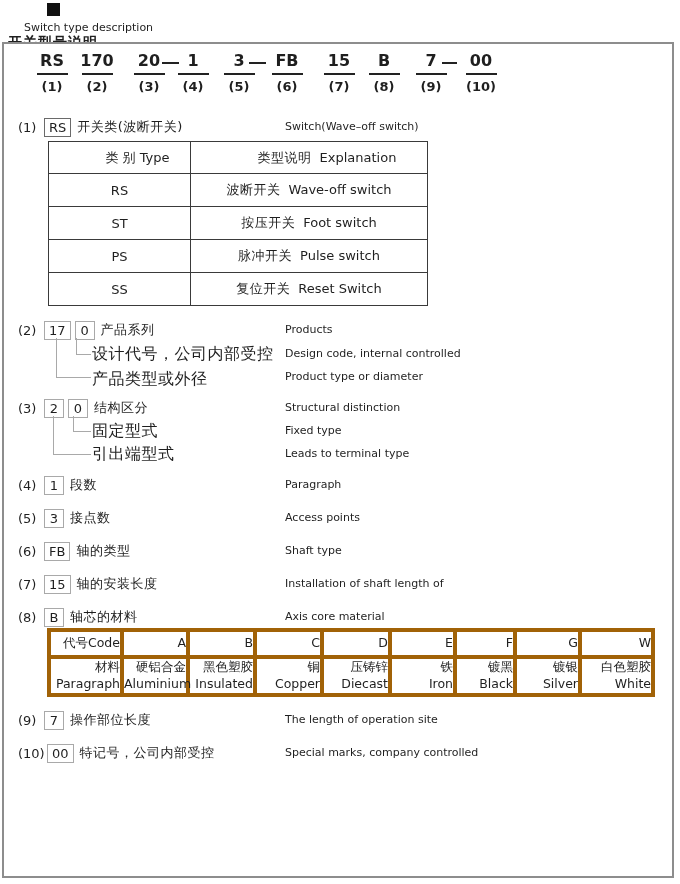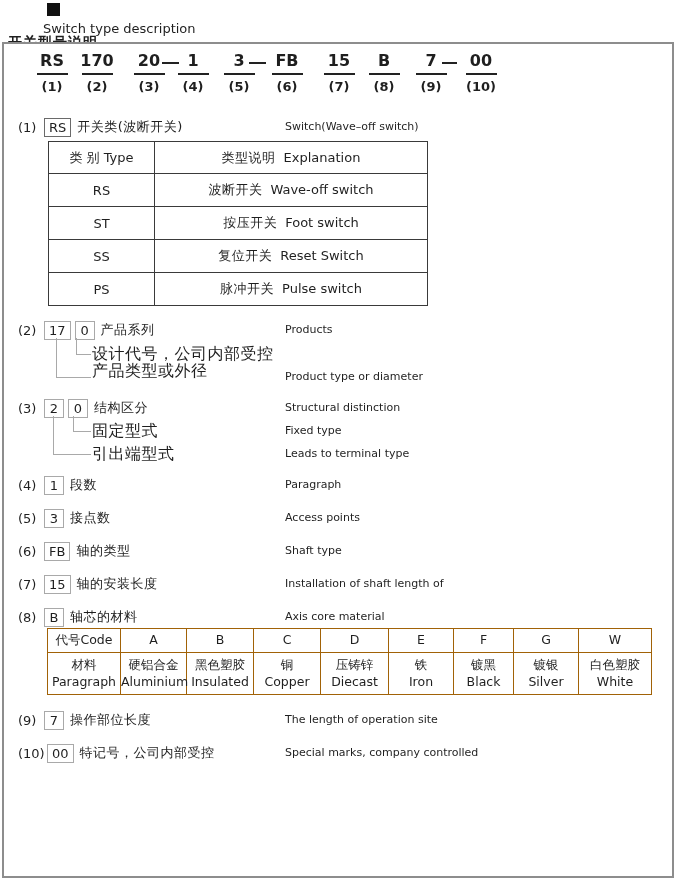--- a/index.html
+++ b/index.html
@@ -5,21 +5,21 @@
   html,body{margin:0;padding:0;background:#e9e9e9;}
   .page{
     position:relative;width:680px;height:884px;background:#ffffff;
     font-family:"DejaVu Sans","Liberation Sans",sans-serif;
     color:#1f1f1f;overflow:hidden;margin:0 auto;
   }
   
   .title-row{position:absolute;left:8px;top:3px;display:flex;align-items:center;gap:18px;flex-direction:column;}
   .bullet{width:13px;height:13px;background:#111;display:inline-block;}
   .title-zh{font-size:14px;font-weight:bold;letter-spacing:1px;}
-  .title-en{position:absolute;left:43px;top:21px;font-size:13px;}
+  .title-en{position:absolute;left:24px;top:21px;font-size:11px;}
   
   .frame{position:absolute;left:2px;top:42px;width:672px;height:836px;
     border:2px solid #8d8d8d;box-sizing:border-box;background:#fff;}
   
   .seg{position:absolute;top:52px;width:48px;text-align:center;}
   .seg-code{font-size:16px;font-weight:bold;line-height:18px;white-space:nowrap;}
   .seg-line{width:31px;height:2px;background:#222;margin:3px auto 0 auto;}
   .seg-pos{font-size:13px;font-weight:bold;line-height:16px;margin-top:4px;white-space:nowrap;}
   .dash{position:absolute;top:62px;height:2px;background:#222;}
   
@@ -31,26 +31,26 @@
   .codebox + .codebox{margin-left:-2px;}
   .zh{letter-spacing:0.5px;}
   .sub{position:absolute;left:92px;height:20px;line-height:20px;font-size:16px;letter-spacing:0.5px;white-space:nowrap;}
   .en{position:absolute;left:285px;height:20px;line-height:20px;font-size:11px;white-space:nowrap;}
   .lshape{position:absolute;border-left:1px solid #a9a9a9;border-bottom:1px solid #a9a9a9;}
   
   .ttable{position:absolute;left:48px;top:141px;width:380px;height:165px;
     border-collapse:collapse;table-layout:fixed;font-size:13px;}
   .ttable td{border:1px solid #3a3a3a;text-align:center;vertical-align:middle;padding:0;}
   .ttable .c1{width:105px;}
-  .ttable .hrow td{height:31px;}
+  .ttable .hrow td{height:31px;padding-left:36px;}
   .ttable .expl-zh{margin-right:8px;letter-spacing:0.5px;}
   
   .mtable{position:absolute;left:47px;top:628px;width:604px;height:67px;
     border-collapse:collapse;table-layout:fixed;font-size:12.5px;}
-  .mtable td{border:1px solid #a16207;text-align:center;vertical-align:middle;padding:0;line-height:1.35;}
+  .mtable td{border:4px solid #a16207;text-align:right;vertical-align:middle;padding:0;line-height:1.35;}
   .mtable .hrow td{height:23px;}
 </style>
 </head>
 <body>
 
 <div class="page">
 
   <div class="title-row">
     <span class="bullet"></span>
     <span class="title-zh">开关型号说明</span>
@@ -130,41 +130,42 @@
     </tr>
     <tr>
       <td class="c1">RS</td>
       <td><span class="expl-zh">波断开关</span><span>Wave-off switch</span></td>
     </tr>
     <tr>
       <td class="c1">ST</td>
       <td><span class="expl-zh">按压开关</span><span>Foot switch</span></td>
     </tr>
     <tr>
+      <td class="c1">PS</td>
+      <td><span class="expl-zh">脉冲开关</span><span>Pulse switch</span></td>
+    </tr>
+    <tr>
       <td class="c1">SS</td>
       <td><span class="expl-zh">复位开关</span><span>Reset Switch</span></td>
-    </tr>
-    <tr>
-      <td class="c1">PS</td>
-      <td><span class="expl-zh">脉冲开关</span><span>Pulse switch</span></td>
     </tr>
   </tbody>
     </table>
 
   <div class="sec" style="top:320px">
     <span class="num">(2)</span>
     <span class="codebox">17</span>
     <span class="codebox">0</span>
     <span class="zh">产品系列</span>
   </div>
   <div class="en" style="top:320px">Products</div>
   <div class="lshape" style="left:76px;top:338px;width:14px;height:16px"></div>
   <div class="lshape" style="left:56px;top:338px;width:34px;height:39px"></div>
   <div class="sub" style="top:344px">设计代号，公司内部受控</div>
-  <div class="sub" style="top:361px">产品类型或外径</div>
+  <div class="en" style="top:344px">Design code, internal controlled</div>
+  <div class="sub" style="top:369px">产品类型或外径</div>
   <div class="en" style="top:367px">Product type or diameter</div>
 
   <div class="sec" style="top:398px">
     <span class="num">(3)</span>
     <span class="codebox">2</span>
     <span class="codebox">0</span>
     <span class="zh">结构区分</span>
   </div>
   <div class="en" style="top:398px">Structural distinction</div>
   <div class="lshape" style="left:73px;top:416px;width:17px;height:15px"></div>

